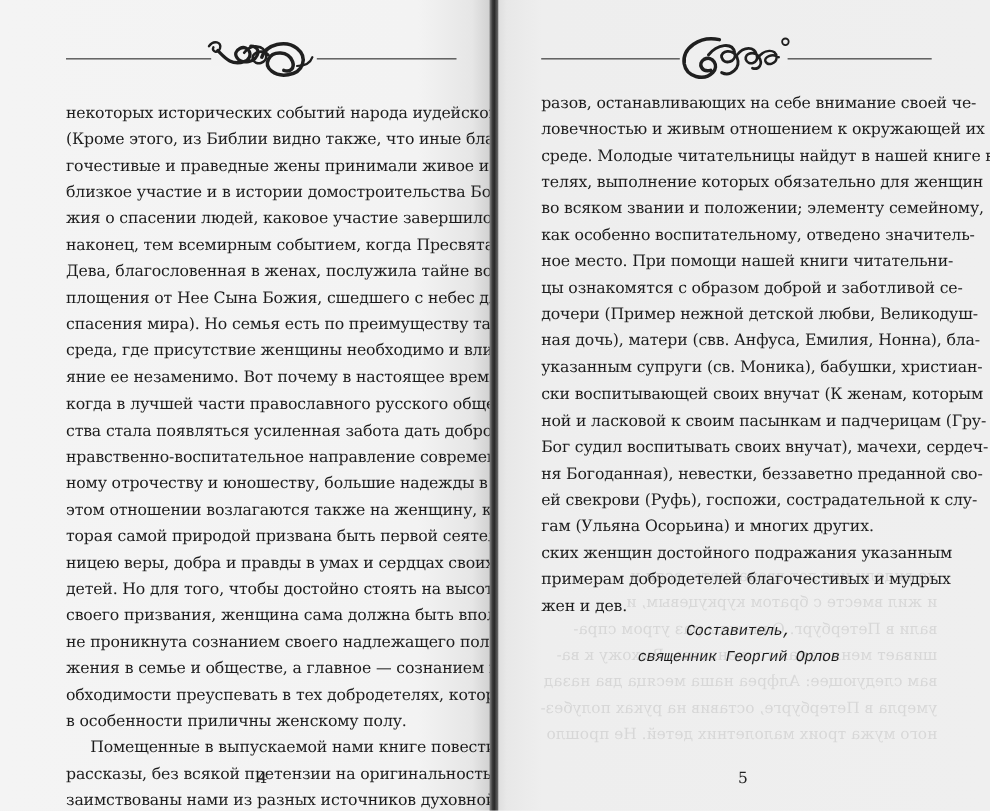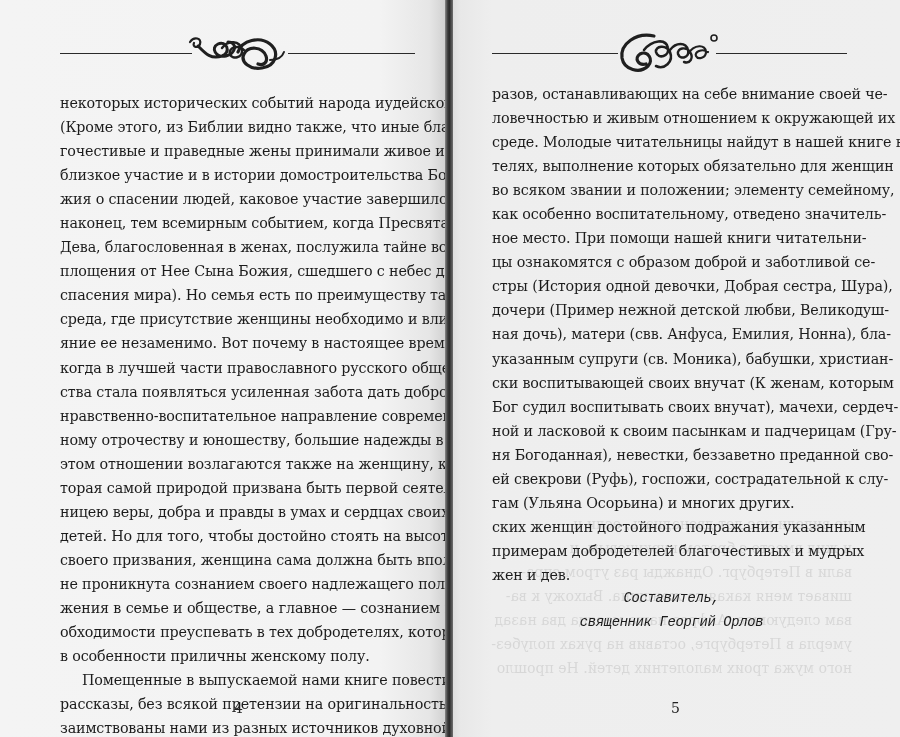--- a/index.html
+++ b/index.html
@@ -198,27 +198,26 @@
 
     <div class="text-block fg" style="top: 82px;">
       <span class="line">разов, останавливающих на себе внимание своей че-</span>
       <span class="line">ловечностью и живым отношением к окружающей их</span>
       <span class="line">среде. Молодые читательницы найдут в нашей книге в</span>
       <span class="line">телях, выполнение которых обязательно для женщин</span>
       <span class="line">во всяком звании и положении; элементу семейному,</span>
       <span class="line">как особенно воспитательному, отведено значитель-</span>
       <span class="line">ное место. При помощи нашей книги читательни-</span>
       <span class="line">цы ознакомятся с образом доброй и заботливой се-</span>
-      <span class="line">стры (История одной девочки, Добрая сестра, Шура),</span>
       <span class="line">дочери (Пример нежной детской любви, Великодуш-</span>
       <span class="line">ная дочь), матери (свв. Анфуса, Емилия, Нонна), бла-</span>
       <span class="line">указанным супруги (св. Моника), бабушки, христиан-</span>
       <span class="line">ски воспитывающей своих внучат (К женам, которым</span>
+      <span class="line">ной и ласковой к своим пасынкам и падчерицам (Гру-</span>
       <span class="line">Бог судил воспитывать своих внучат), мачехи, сердеч-</span>
-      <span class="line">ной и ласковой к своим пасынкам и падчерицам (Гру-</span>
       <span class="line">ня Богоданная), невестки, беззаветно преданной сво-</span>
       <span class="line">ей свекрови (Руфь), госпожи, сострадательной к слу-</span>
       <span class="line last">гам (Ульяна Осорьина) и многих других.</span>
       <span class="line">ских женщин достойного подражания указанным</span>
       <span class="line">примерам добродетелей благочестивых и мудрых</span>
       <span class="line last">жен и дев.</span>
       <span class="signature">Составитель,</span>
       <span class="signature">священник Георгий Орлов</span>
     </div>
 

